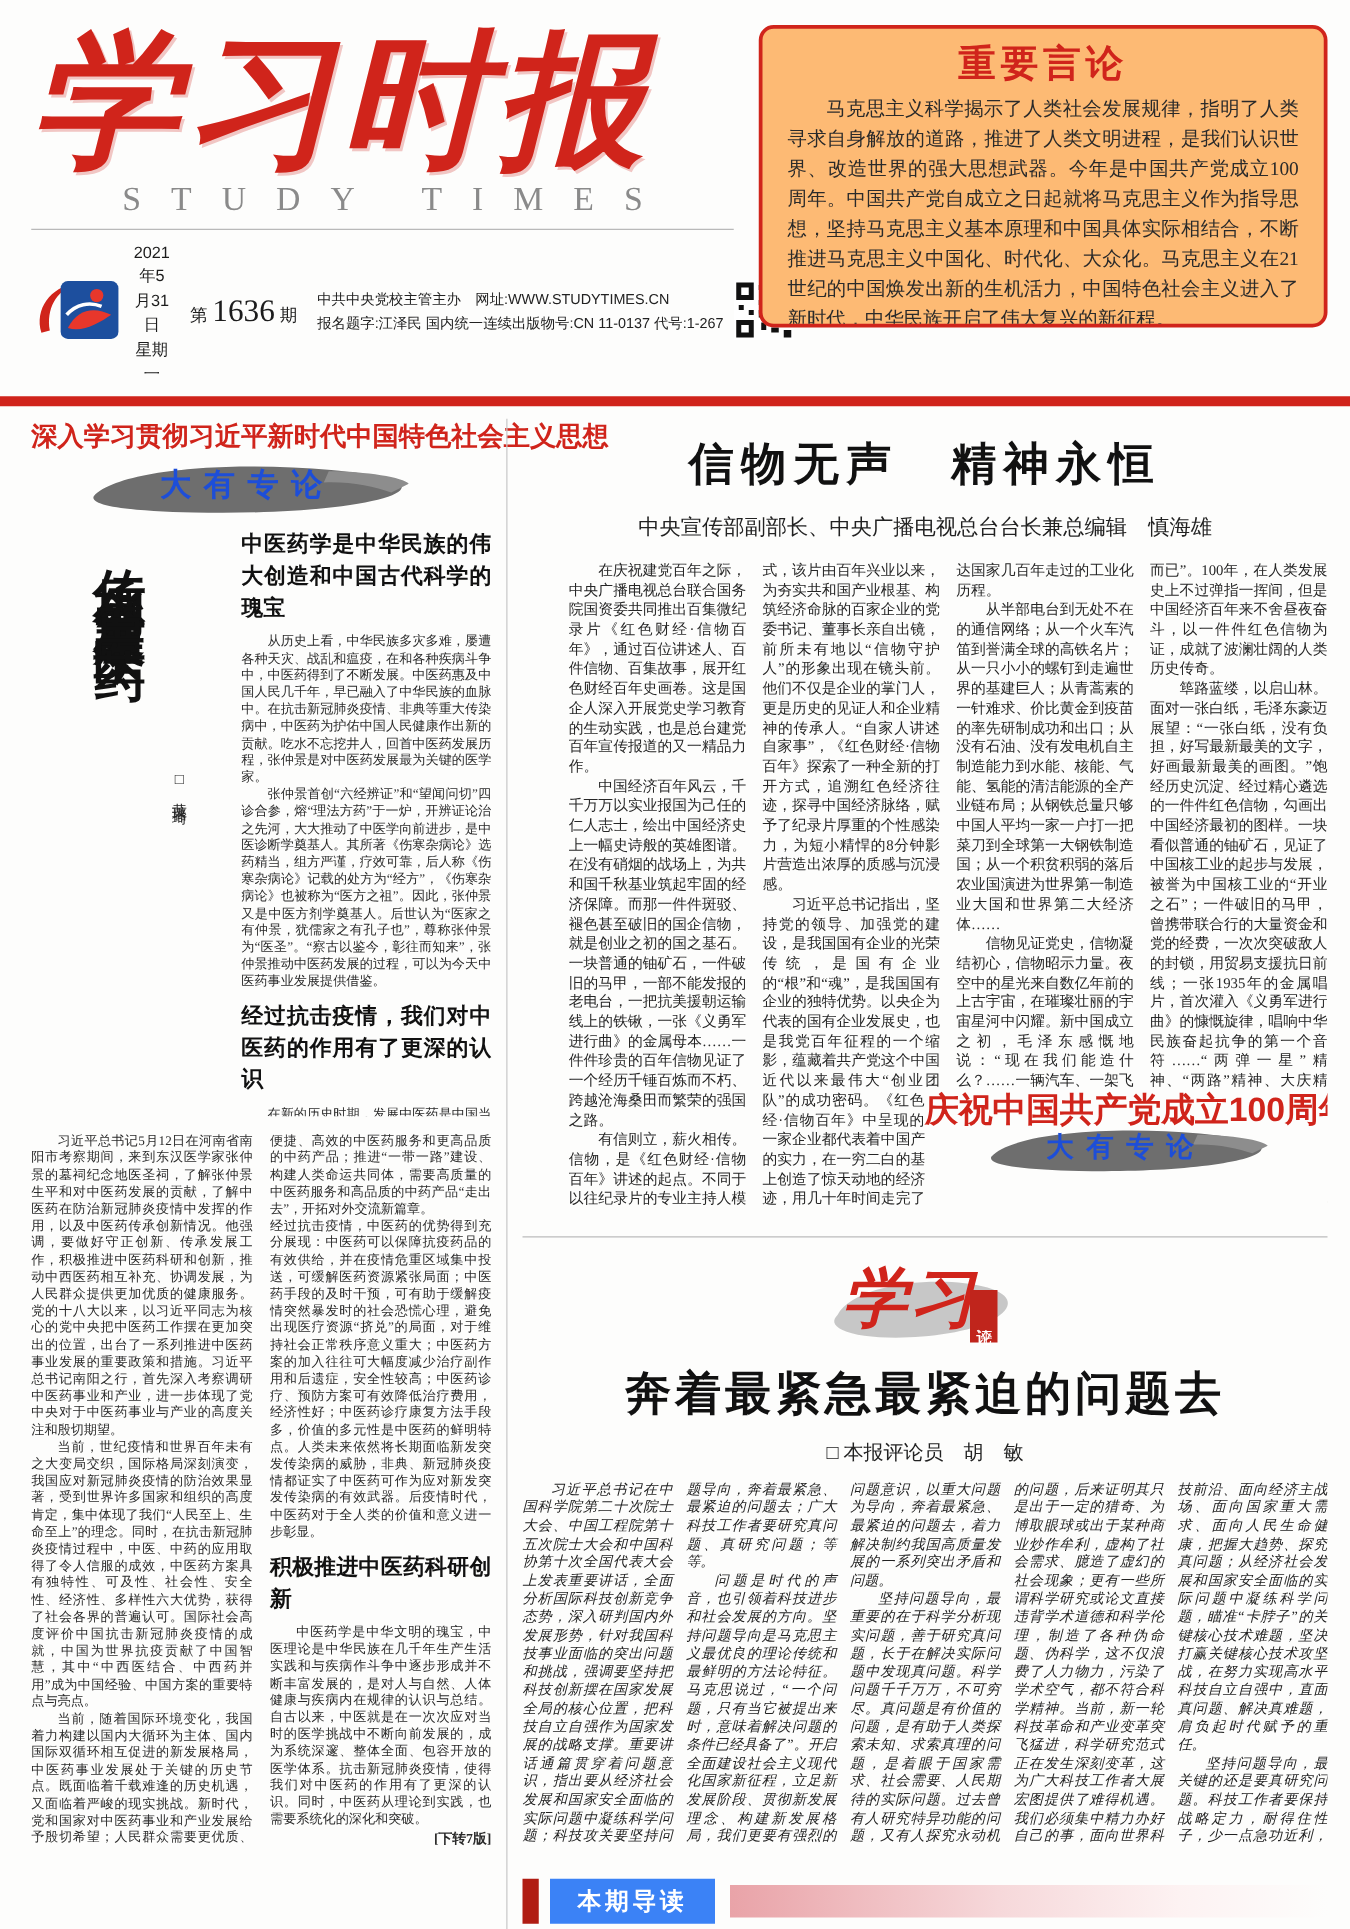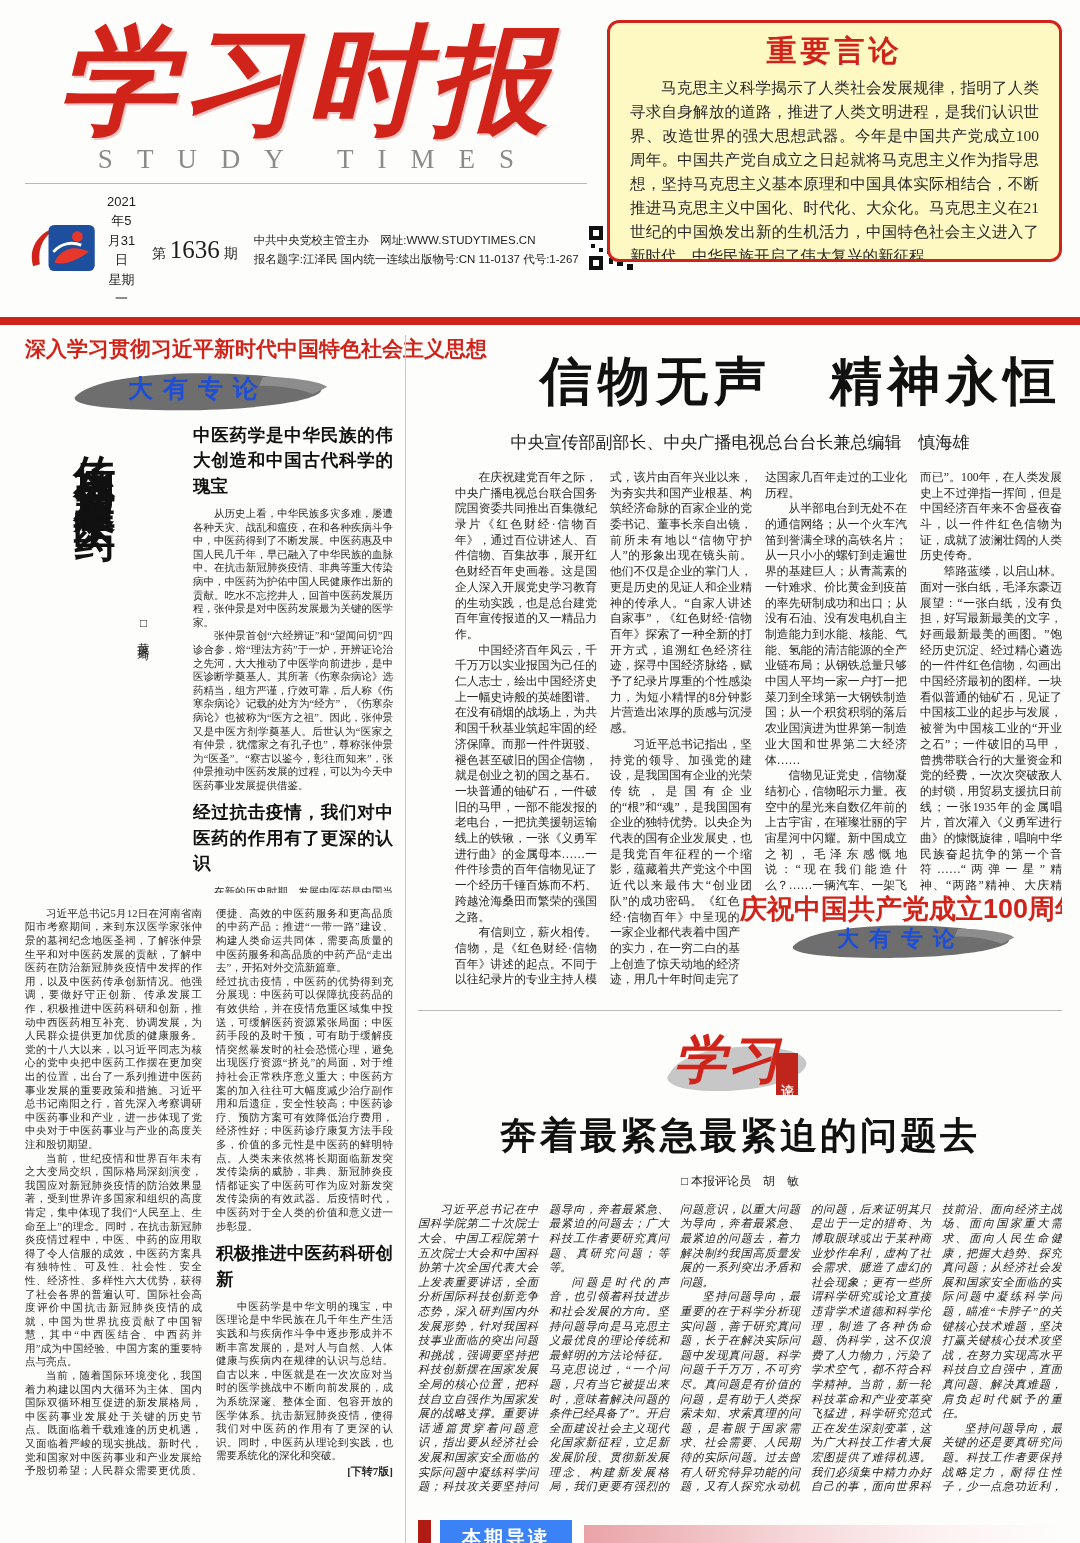--- a/index.html
+++ b/index.html
@@ -3,30 +3,30 @@
 <meta charset="utf-8">
 <style>
   * { margin:0; padding:0; box-sizing:border-box; }
   html,body { background:#e9e9e6; }
   body { font-family:"Liberation Serif","DejaVu Serif",serif; }
   .page { width:1080px; min-height:1543px; margin:0 auto; background:#fdfdfc; color:#1c1c1c; overflow:hidden; }
 
   
   .masthead { display:flex; padding:20px 18px 0 25px; gap:20px; }
   .mh-left { width:562px; }
-  .paper-title { font-size:118px; font-weight:900; color:#d0241b; text-align:center; line-height:1.05; letter-spacing:6px; font-style:italic; text-shadow:2px 2px 0 rgba(208,36,27,.25); }
+  .paper-title { font-size:118px; font-weight:900; color:#d0241b; text-align:left; line-height:1.05; letter-spacing:6px; font-style:italic; text-shadow:2px 2px 0 rgba(208,36,27,.25); }
   .paper-sub { text-align:center; font-size:27px; letter-spacing:24px; color:#8a8a8a; margin-top:0; text-indent:24px; }
   .mh-info { display:flex; align-items:center; margin-top:8px; padding-top:8px; border-top:1px solid #b9b9b9; }
   .mh-logo { flex:0 0 auto; }
   .mh-date { text-align:center; font-size:13px; line-height:1.5; padding:0 8px; font-family:"Liberation Sans",sans-serif; }
   .mh-div { width:1px; height:36px; background:#999; }
   .mh-issue { padding:0 8px; font-size:14px; white-space:nowrap; font-family:"Liberation Sans",sans-serif; }
   .mh-issue b { font-size:25px; font-weight:400; font-family:"Liberation Serif",serif; }
   .mh-pub { padding:0 8px; font-size:11.5px; line-height:1.7; font-family:"Liberation Sans",sans-serif; color:#222; white-space:nowrap; }
-  .remarks { flex:1; border:3px solid #d0241b; border-radius:12px; padding:8px 20px 6px; height:242px; overflow:hidden; background:#fef9c3; }
+  .remarks { flex:1; border:3px solid #d0241b; border-radius:12px; padding:8px 20px 6px; height:242px; overflow:hidden; background:#fdba74; }
   .remarks h2 { text-align:center; color:#d0241b; font-size:30px; letter-spacing:4px; font-family:"Liberation Sans",sans-serif; }
   .remarks p { font-size:15.5px; line-height:1.55; text-align:justify; text-indent:2em; margin-top:4px; color:#2a2a2a; }
   .red-bar { height:8px; background:#d0241b; margin-top:8px; }
 
   
   .content { display:flex; padding:10px 18px 0 25px; gap:12px; }
   .v-divider { width:1px; background:#c9c9c9; }
   .left-block { width:368px; flex:0 0 auto; }
   .center-block { flex:1; min-width:0; }
 
@@ -41,38 +41,38 @@
   .vauthor { writing-mode:vertical-rl; text-orientation:upright; font-size:12px; margin-top:195px; color:#222; letter-spacing:3px; }
   .atop-text { flex:1; overflow:hidden; font-size:10.5px; line-height:13.6px; text-align:justify; color:#2a2a2a; }
   .sub-head { font-family:"Liberation Sans",sans-serif; font-weight:bold; font-size:17.5px; line-height:1.45; color:#111; margin:2px 0 8px; }
   .sub-head.mid { margin:8px 0 8px; }
   p.body { margin:0; text-indent:2em; }
   p.noindent { text-indent:0; }
   .article-bottom { margin-top:14px; height:600px; column-count:2; column-gap:14px; font-size:10.5px; line-height:13.6px; text-align:justify; color:#2a2a2a; overflow:hidden; }
   .continued { text-align:right; font-weight:bold; font-size:11px; margin-top:2px; }
 
   
-  .xinwu-headline { text-align:right; font-size:52px; font-weight:900; letter-spacing:6px; color:#111; margin-top:12px; }
+  .xinwu-headline { text-align:center; font-size:36px; font-weight:900; letter-spacing:6px; color:#111; margin-top:12px; }
   .xinwu-byline { text-align:center; font-size:17px; margin-top:14px; color:#222; }
   .xinwu-body { position:relative; margin-top:16px; height:528px; column-count:4; column-gap:13px; font-size:11.8px; line-height:15.7px; text-align:justify; color:#262626; overflow:hidden;margin-left:37px; }
   .anniv { position:absolute; right:0; bottom:0; width:322px; height:104px; background:#fdfdfc; text-align:center; padding-top:8px; }
   .anniv-title { color:#d0241b; font-family:"Liberation Sans",sans-serif; font-weight:900; font-size:27px; white-space:nowrap; }
   .anniv .brush { margin:2px auto 0; width:230px; height:40px; }
   .anniv .brush-label { font-size:22px; line-height:38px; }
   .center-hr { border:none; border-top:1.5px solid #bcbcbc; margin-top:12px; }
 
   
   .comm-header { display:flex; align-items:center; margin-top:8px;flex-direction:column; }
   .comm-logo { position:relative; width:152px; height:92px; flex:0 0 auto; }
   .comm-logo .blob { position:absolute; left:0; top:14px; }
   .comm-logo .zi { position:absolute; left:10px; top:6px; font-size:52px; font-weight:900; font-style:italic; color:#d0241b; letter-spacing:2px; }
   .comm-logo .box { position:absolute; left:112px; top:34px; width:22px; height:42px; background:#c0251c; color:#fff; writing-mode:vertical-rl; text-orientation:upright; font-size:13px; text-align:center; line-height:22px; font-family:"Liberation Sans",sans-serif; }
   .comm-center { flex:1; text-align:center; }
   .comm-headline { font-size:37px; font-weight:900; letter-spacing:3px; color:#111; }
-  .comm-byline { font-size:12px; margin-top:12px; color:#222;text-align:center; }
+  .comm-byline { font-size:16px; margin-top:12px; color:#222;text-align:center; }
   .comm-body { margin-top:12px; height:302px; column-count:5; column-gap:11px; font-size:11.3px; line-height:14.6px; font-style:italic; text-align:justify; color:#222; overflow:hidden; }
 
   
   .guide { margin-top:16px; }
   .guide-tabrow { display:flex; align-items:center; }
   .guide-leftblock { width:13px; height:36px; background:#b01c13; margin-right:9px; }
   .guide-tab { background:#3b82f6; color:#fff; font-family:"Liberation Sans",sans-serif; font-weight:bold; font-size:19px; letter-spacing:3px; padding:5px 22px; }
   .guide-strip { flex:1; height:26px; margin-left:12px; background:linear-gradient(to right,#e9a3a8,#f6d8da 45%,#fdf2f2 75%,#fdfdfc); }
   .guide-items { display:flex; gap:48px; margin-top:16px; padding:0 8px 0 18px; }
   .guide-item { flex:1; display:flex; flex-direction:column; }

